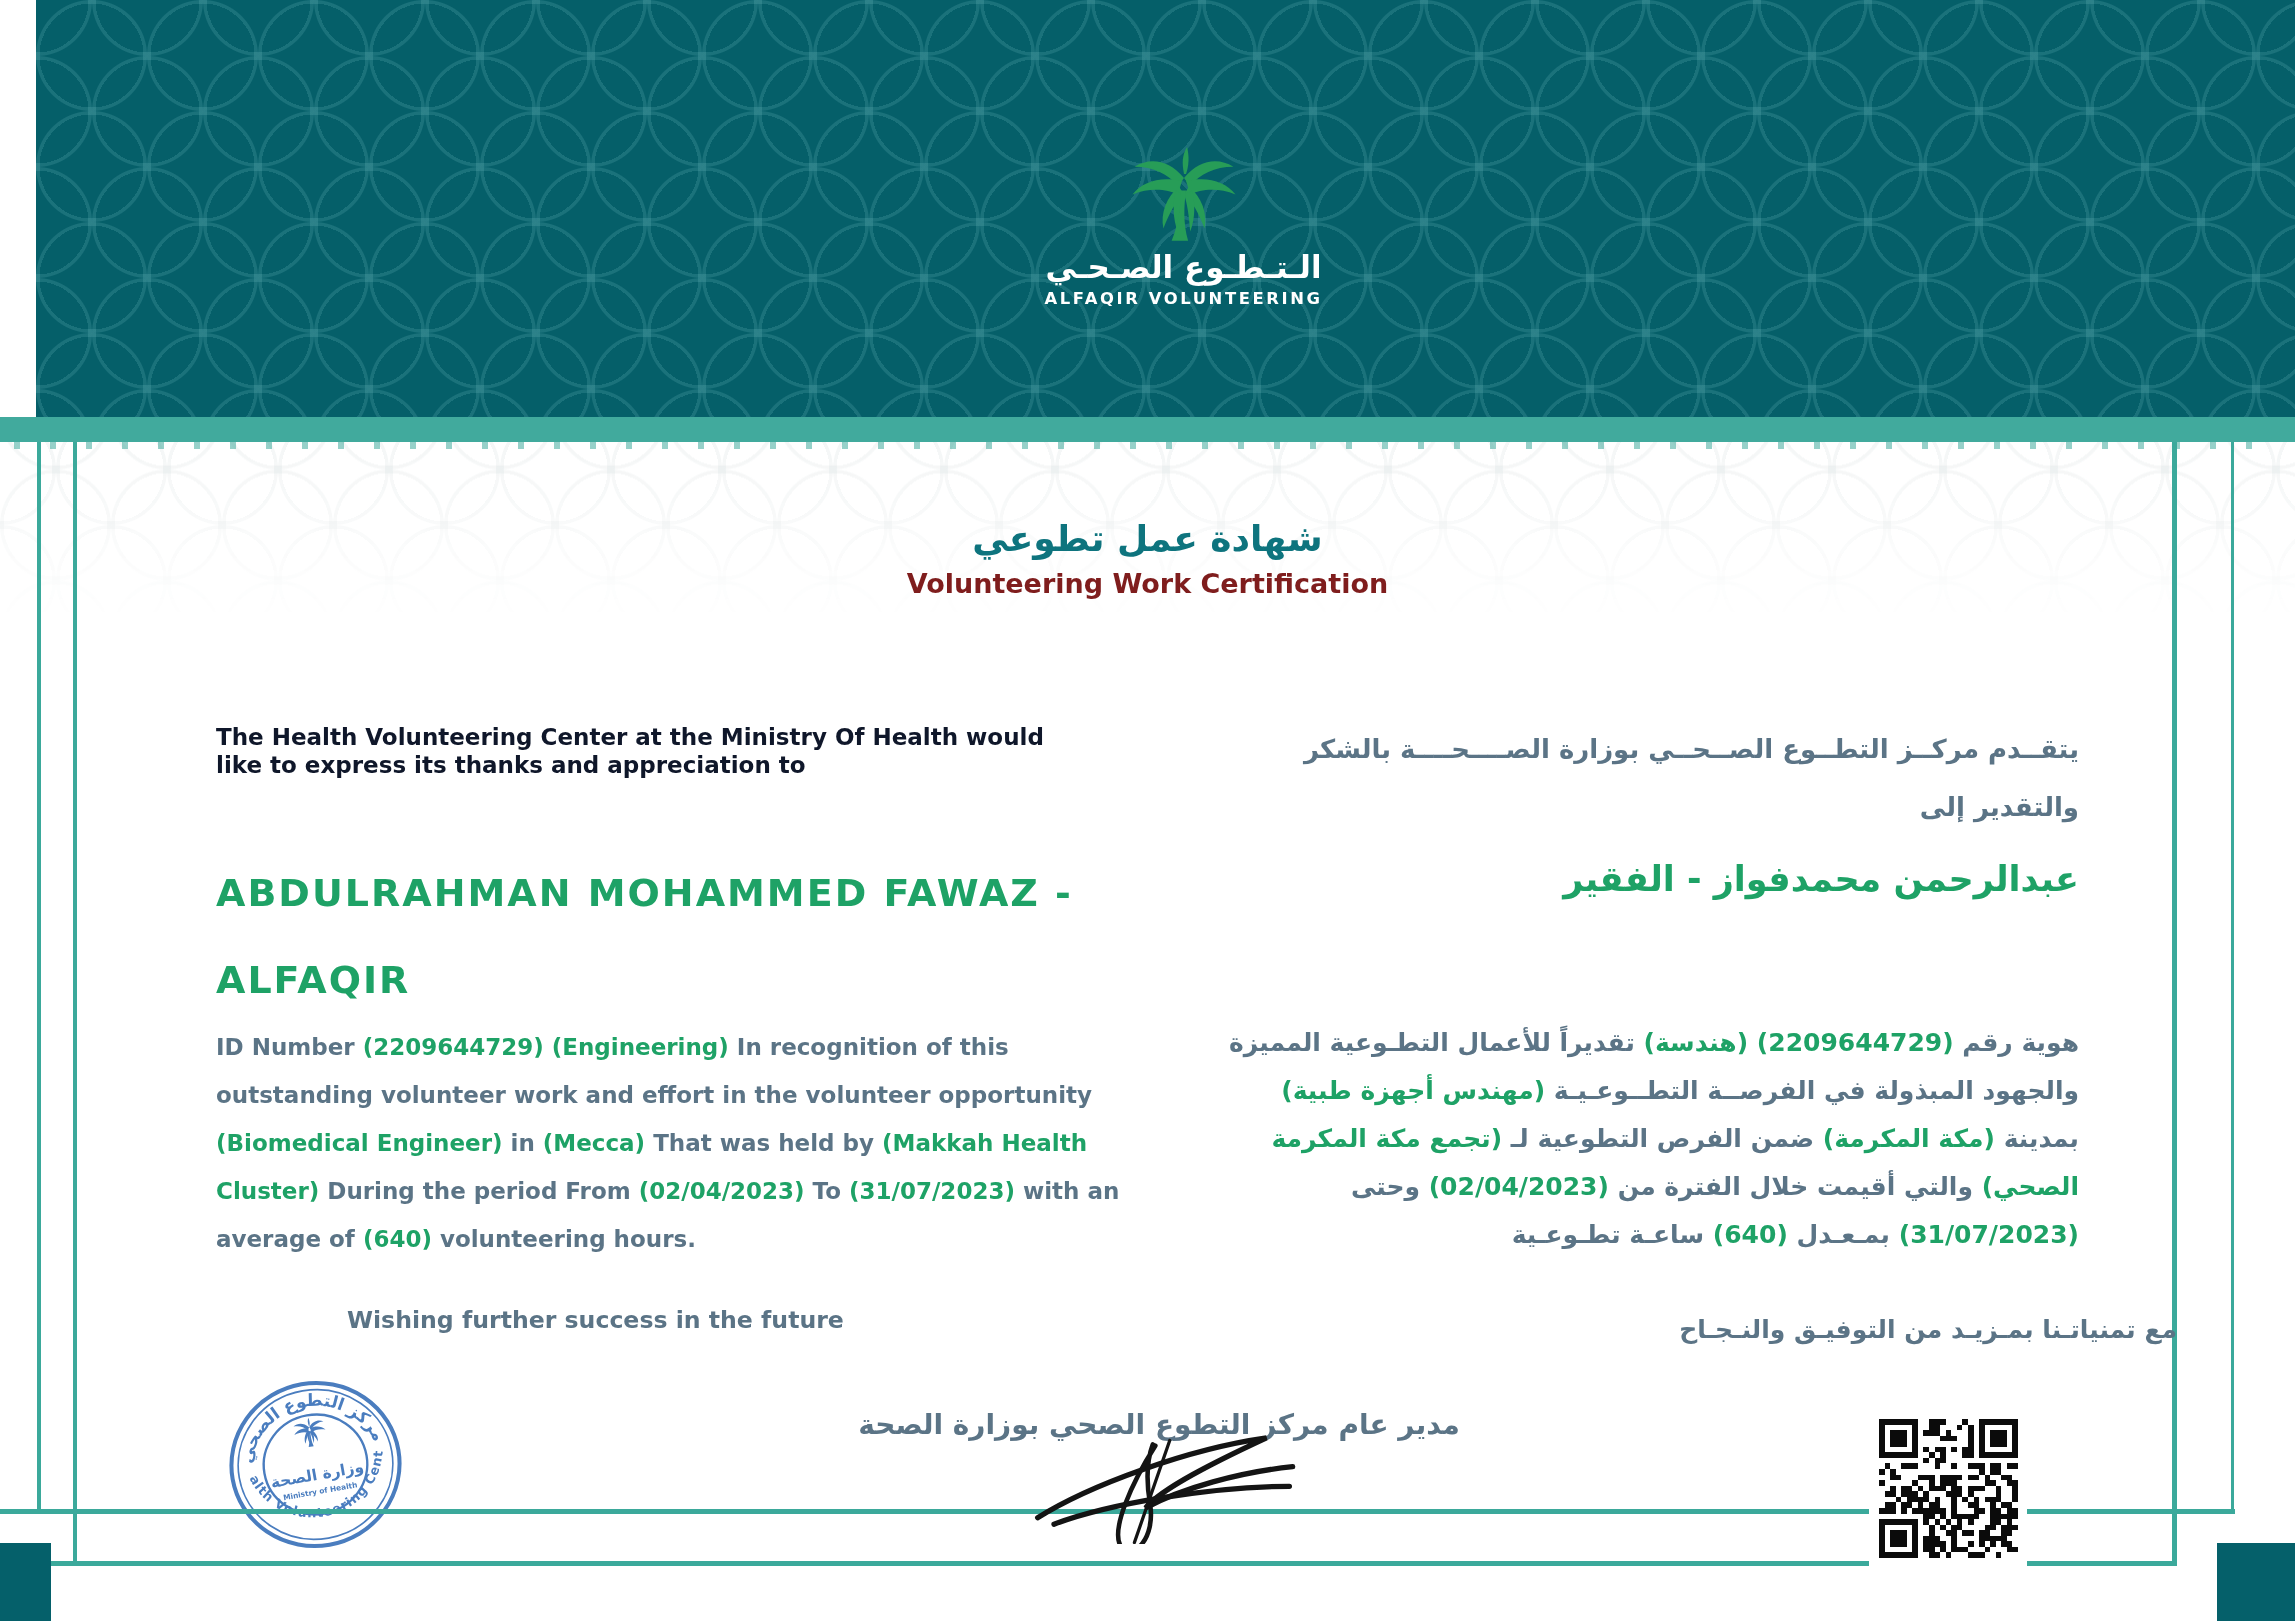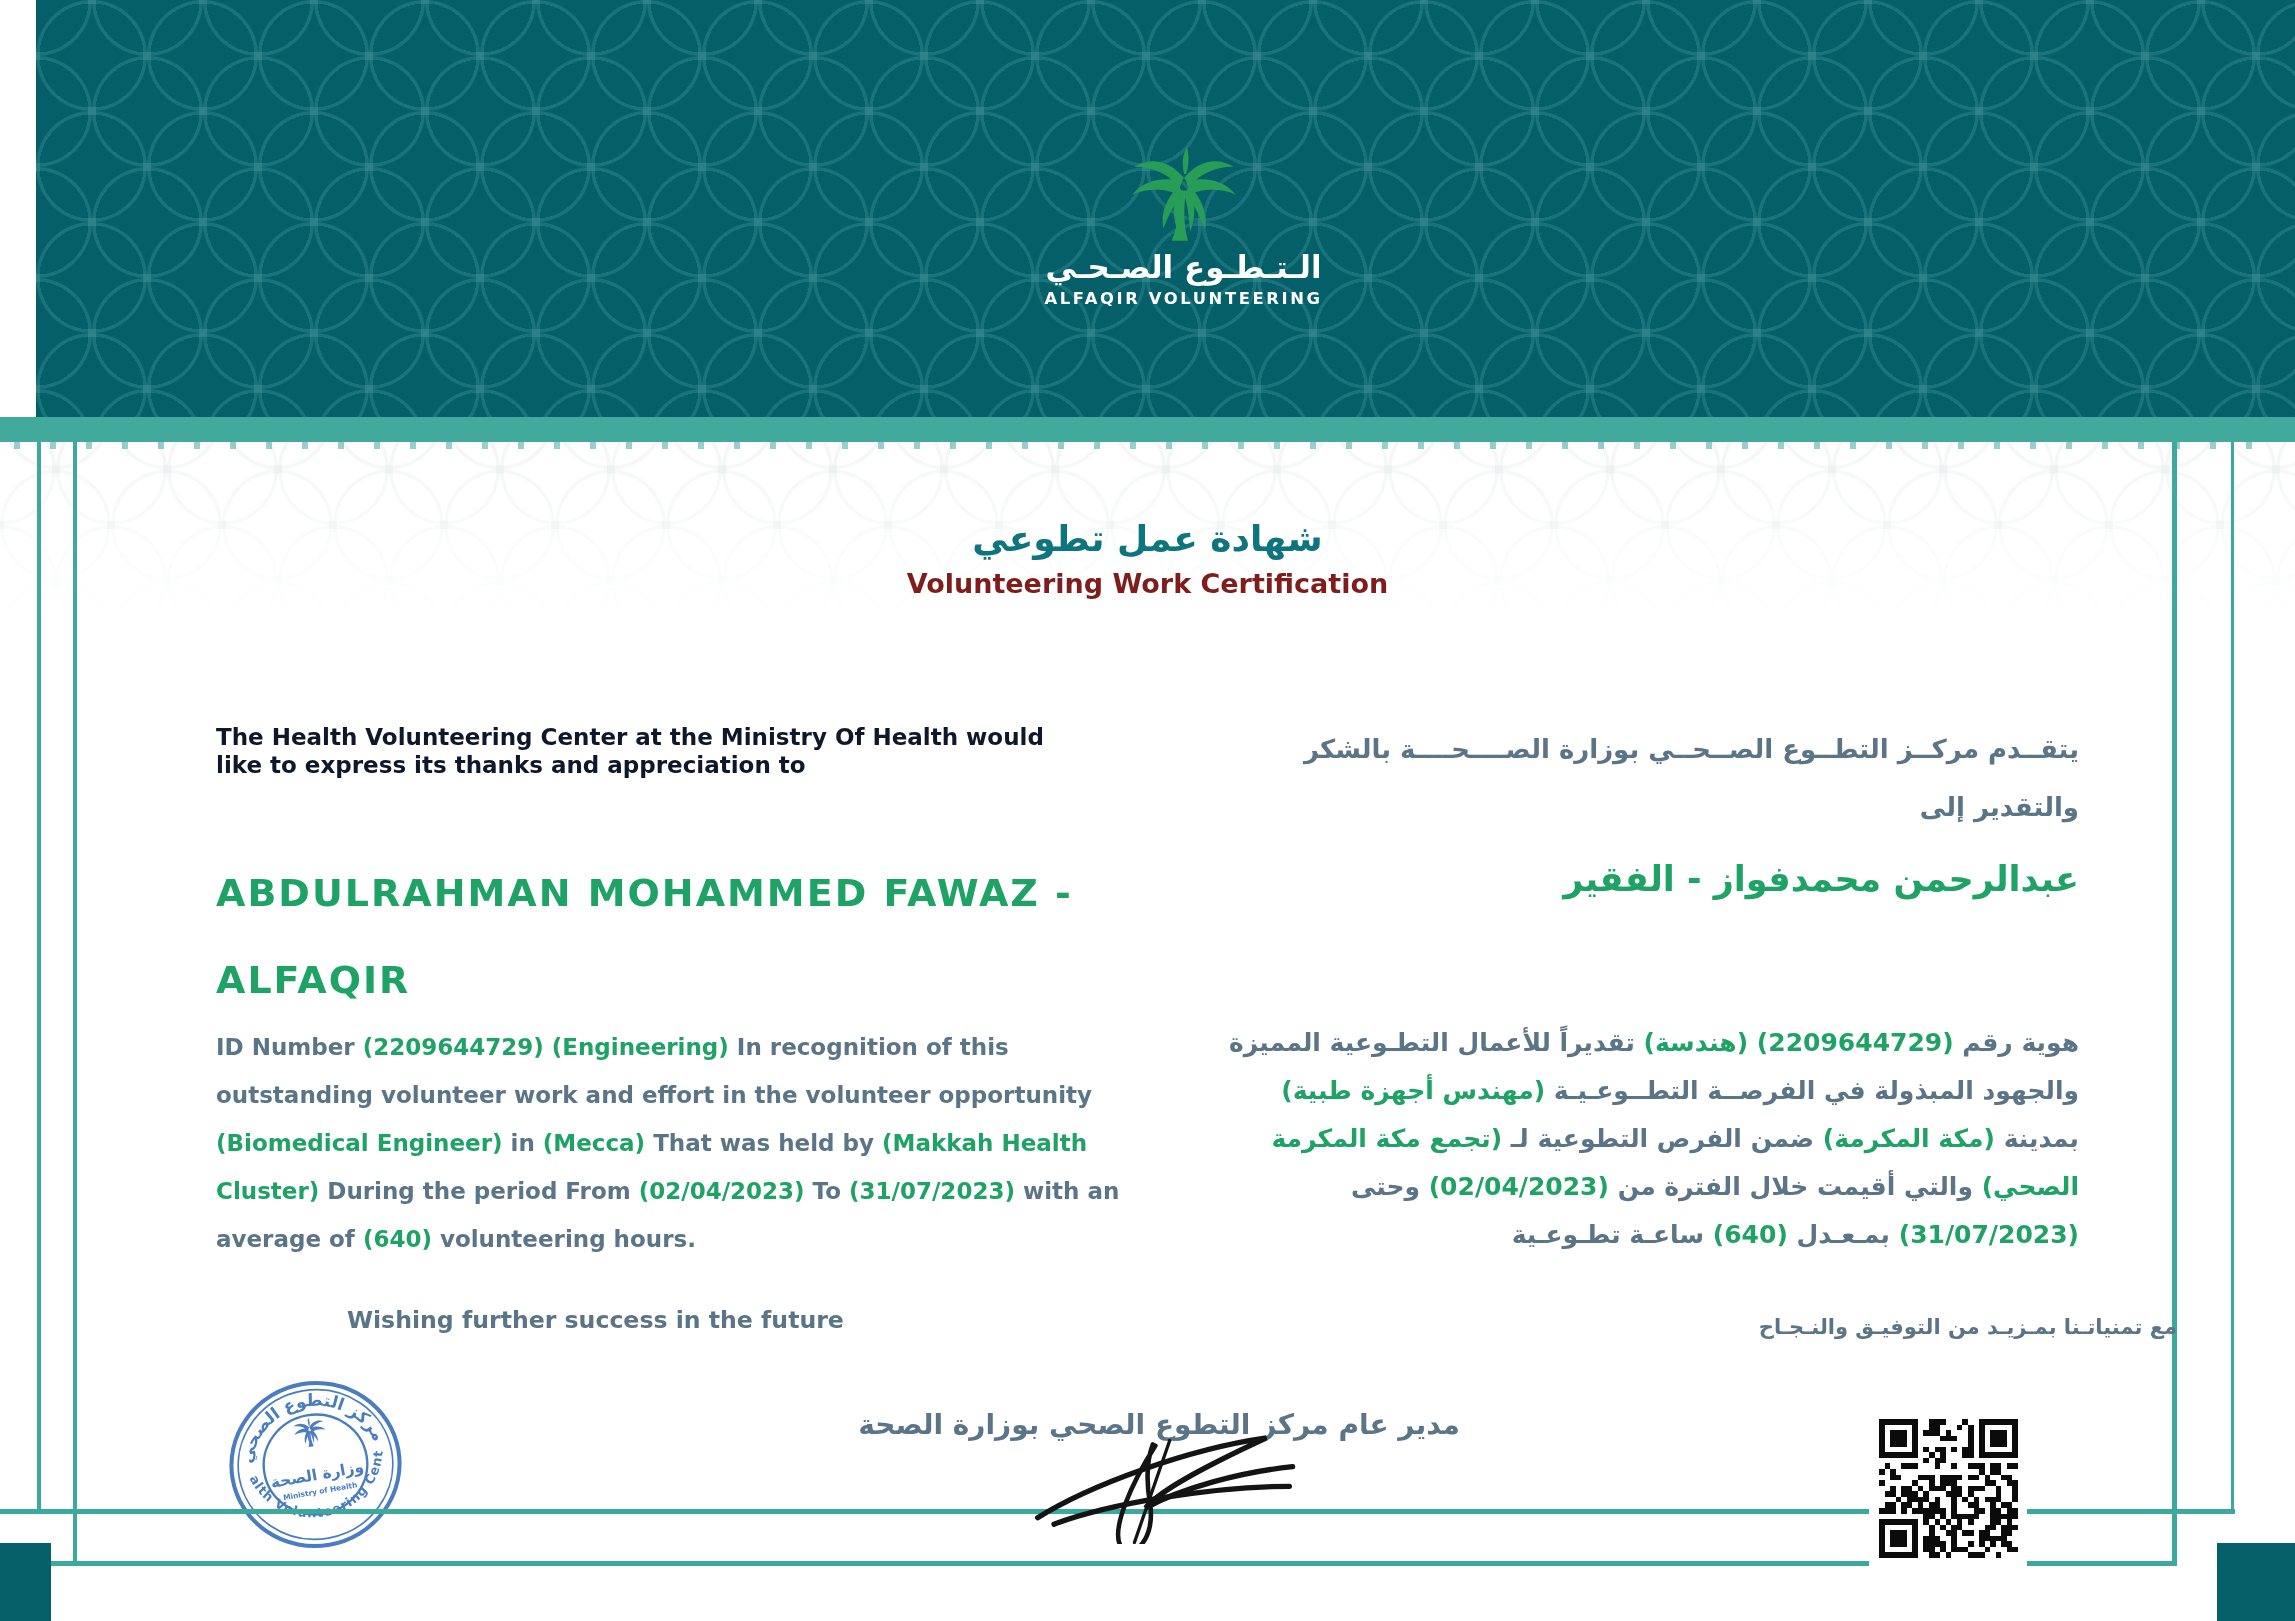--- a/index.html
+++ b/index.html
@@ -51,21 +51,21 @@
   .seg-green{color:#1ea266;}
   .col-en{position:absolute;left:216px;width:871px;z-index:4;text-align:left;}
   .en-intro{top:723px;font-size:23px;font-weight:bold;color:#0f172a;line-height:28px;}
   .en-name{top:850px;font-size:38px;font-weight:bold;color:#1ea266;line-height:87px;letter-spacing:2px;width:956px;}
   .en-body{top:1023px;font-size:23px;font-weight:bold;line-height:48px;width:943px;}
   .en-close{top:1306px;font-size:23.6px;font-weight:bold;color:#5b7486;padding-left:131px;width:871px;}
   .col-ar{position:absolute;left:1215px;width:864px;z-index:4;direction:rtl;text-align:right;}
   .ar-intro{top:720px;font-size:26px;font-weight:bold;color:#5b7486;line-height:58px;}
   .ar-name{top:859px;font-size:35px;font-weight:bold;color:#1ea266;}
   .ar-body{top:1019px;font-size:25px;font-weight:bold;line-height:48px;}
-  .ar-close{top:1315px;font-size:21px;font-weight:bold;color:#5b7486;padding-left:98px;}
+  .ar-close{top:1315px;font-size:25px;font-weight:bold;color:#5b7486;padding-left:98px;}
   
   .stamp{position:absolute;left:228px;top:1377px;width:175px;height:175px;z-index:2;transform:rotate(-10deg);}
   .sig-title{position:absolute;left:707px;top:1408px;width:904px;text-align:center;z-index:4;
     color:#5b7486;font-size:28px;font-weight:bold;direction:rtl;}
   .signature{position:absolute;left:1018px;top:1426px;width:327px;height:118px;z-index:4;}
   .sig-name{position:absolute;left:707px;top:1538px;width:904px;text-align:center;z-index:4;
     color:#5b7486;font-size:27px;font-weight:bold;direction:rtl;}
   .qr-box{position:absolute;left:1869px;top:1399px;width:158px;height:178px;background:#ffffff;z-index:5;
     display:flex;align-items:center;justify-content:center;}
   .qr{width:139px;height:139px;}

